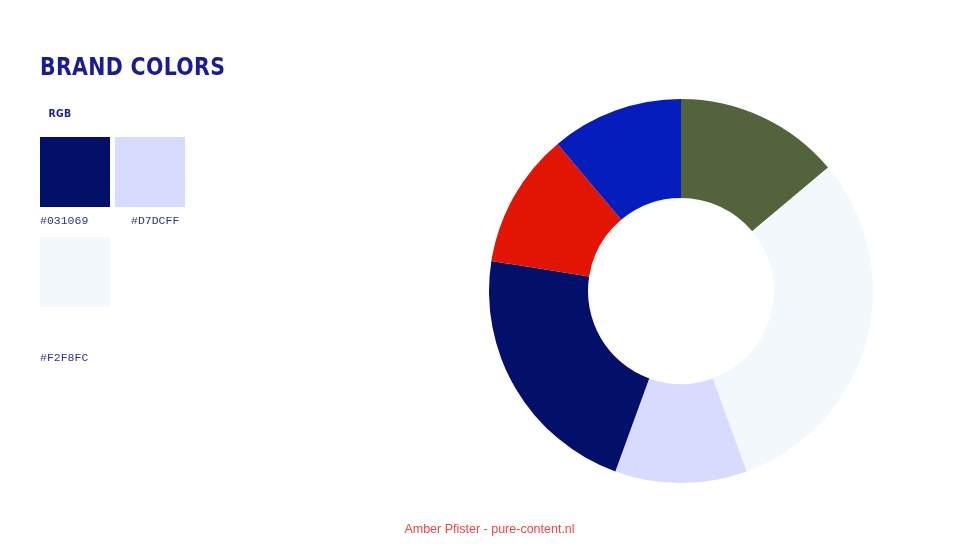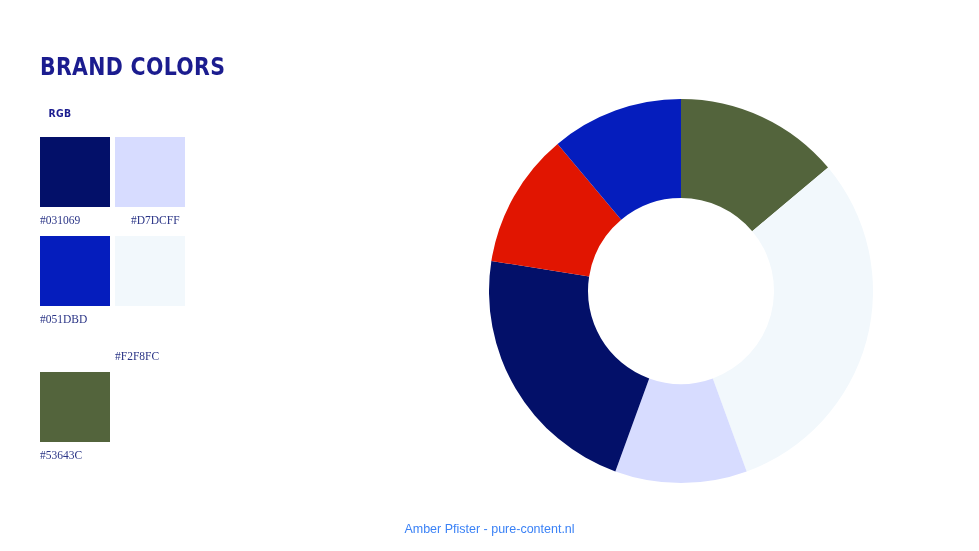--- a/index.html
+++ b/index.html
@@ -59,21 +59,21 @@
   .swatch-cell {
     width: 70px;
   }
   .swatch-chip {
     width: 70px;
     height: 70px;
     display: block;
   }
   .swatch-label {
     display: block;
-    font-family: Liberation Serif, serif;
+    font-family: Liberation Mono, monospace;
     font-size: 11.5px;
     color: #2a3486;
     margin-top: 7px;
     white-space: nowrap;
   }
 
   
   #donut-wrap {
     position: absolute;
     left: 489px;
@@ -113,43 +113,35 @@
     <div class="swatch-cell">
       <span class="swatch-chip" id="chip-0" style="background: rgb(3, 16, 105);"></span>
       <span class="swatch-label" style="color: rgb(42, 52, 134);">#031069</span>
     </div>
 
     <div class="swatch-cell">
       <span class="swatch-chip" id="chip-1" style="background: rgb(215, 220, 255);"></span>
       <span class="swatch-label" style="color: rgb(42, 52, 134); margin-left: 16px;">#D7DCFF</span>
     </div>
 
-    <div class="swatch-cell">
-      <span class="swatch-chip" id="chip-2" style="background: rgb(5, 29, 189);"></span>
-      <span class="swatch-label" style="color: rgb(42, 52, 134);">#051DBD</span>
-    </div>
 
     <div class="swatch-cell">
       <span class="swatch-chip" id="chip-3" style="background: rgb(242, 248, 252);"></span>
       <span class="swatch-label" style="color: rgb(42, 52, 134); margin-top: 44px;">#F2F8FC</span>
     </div>
 
 
-    <div class="swatch-cell">
-      <span class="swatch-chip" id="chip-5" style="background: rgb(83, 100, 60);"></span>
-      <span class="swatch-label" style="color: rgb(42, 52, 134);">#53643C</span>
-    </div>
 
   </div>
 </div>
 
 <div id="donut-wrap">
   <svg id="donut-svg" viewBox="0 0 384 384">
       <path d="M 192 0 A 192 192 0 0 1 339.0805330788438 68.58477894018446 L 263.24213321006494 132.22075229915185 A 93 93 0 0 0 192 99 Z" fill="#53643C"></path>
       <path d="M 339.0805330788438 68.58477894018446 A 192 192 0 0 1 257.6678675185284 372.4209831908944 L 223.8078733292872 279.3914137330895 A 93 93 0 0 0 263.24213321006494 132.22075229915185 Z" fill="#F2F8FC"></path>
       <path d="M 257.6678675185284 372.4209831908944 A 192 192 0 0 1 126.3321324814716 372.4209831908944 L 160.1921266707128 279.3914137330895 A 93 93 0 0 0 223.8078733292872 279.3914137330895 Z" fill="#D7DCFF"></path>
       <path d="M 126.3321324814716 372.4209831908944 A 192 192 0 0 1 2.363838605733548 161.9645827122757 L 100.14498432465219 177.45159475125854 A 93 93 0 0 0 160.1921266707128 279.3914137330895 Z" fill="#031069"></path>
       <path d="M 2.363838605733548 161.9645827122757 A 192 192 0 0 1 68.58477894018442 44.91946692115624 L 132.22075229915183 120.75786678993505 A 93 93 0 0 0 100.14498432465219 177.45159475125854 Z" fill="#E11501"></path>
       <path d="M 68.58477894018442 44.91946692115624 A 192 192 0 0 1 191.99999999999997 0 L 191.99999999999997 99 A 93 93 0 0 0 132.22075229915183 120.75786678993505 Z" fill="#051DBD"></path>
     </svg>
 </div>
 
-<div id="footer-credit" style="color: #3b82f6;">Amber Pfister - pure-content.nl</div>
+<div id="footer-credit" style="color: #ef4444;">Amber Pfister - pure-content.nl</div>
 
 </body></html>

